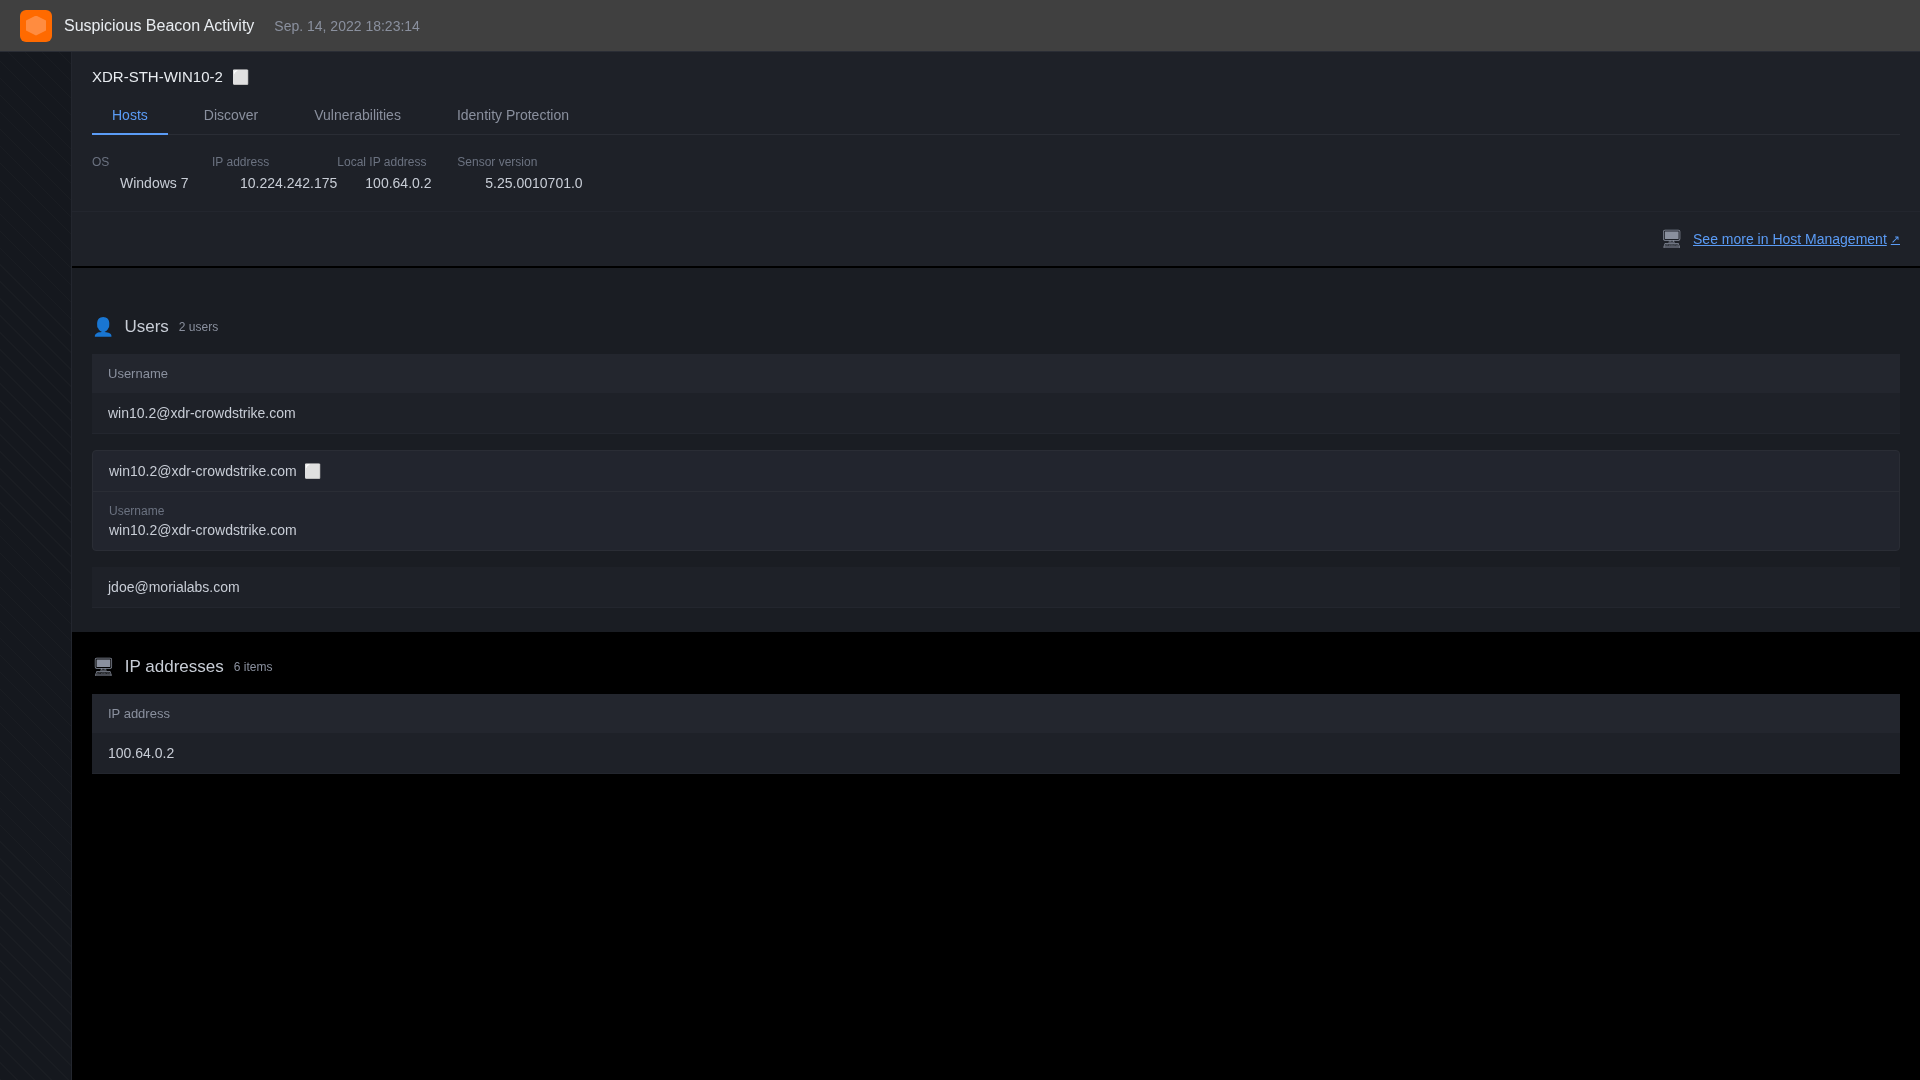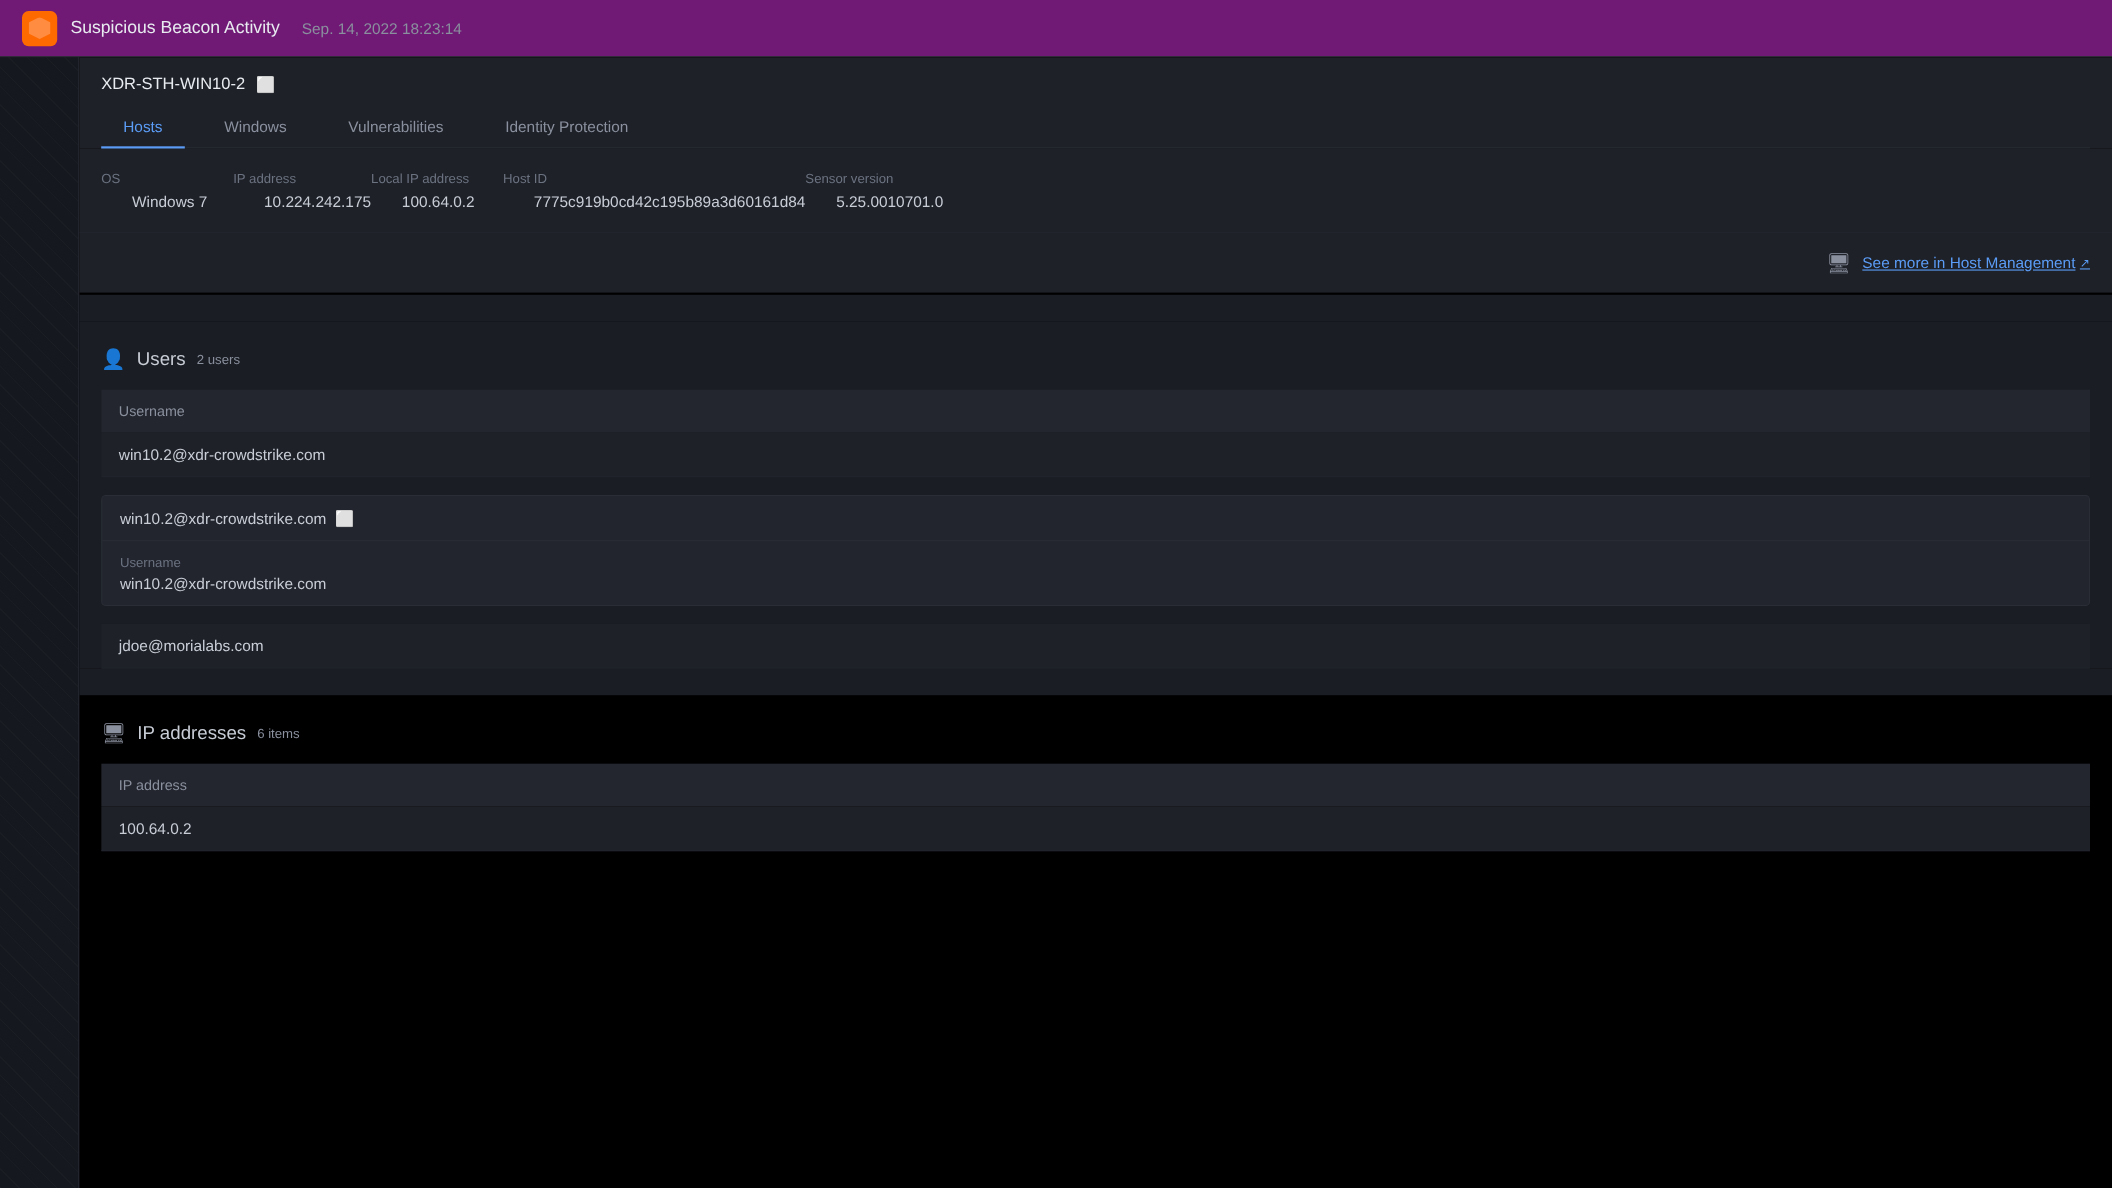--- a/index.html
+++ b/index.html
@@ -10,21 +10,21 @@
       font-size: 14px;
       min-height: 1080px;
       overflow-x: hidden;
     }
 
     
     .top-bar {
       display: flex;
       align-items: center;
       padding: 8px 20px;
-      background: #701a75;
+      background: #404040;
       border-bottom: 1px solid #2a2d35;
       height: 52px;
     }
     .app-logo {
       width: 32px;
       height: 32px;
       background: #ff6a00;
       border-radius: 6px;
       margin-right: 12px;
       display: flex;
@@ -295,42 +295,38 @@
     <div class="host-header">
       <div class="host-name-row">
         <span class="host-name">XDR-STH-WIN10-2</span>
         <span class="copy-icon" title="Copy">
           ⬜
         </span>
       </div>
 
       <div class="tabs">
         <div class="tab active">Hosts</div>
-        <div class="tab">Windows</div>
+        <div class="tab">Discover</div>
         <div class="tab">Vulnerabilities</div>
         <div class="tab">Identity Protection</div>
       </div>
     </div>
 
     <div class="host-info-section">
       <div class="info-field">
         <div class="info-label">OS</div>
         <div class="info-value">Windows 7</div>
       </div>
       <div class="info-field">
         <div class="info-label">IP address</div>
         <div class="info-value">10.224.242.175</div>
       </div>
       <div class="info-field">
         <div class="info-label">Local IP address</div>
         <div class="info-value">100.64.0.2</div>
-      </div>
-      <div class="info-field">
-        <div class="info-label">Host ID</div>
-        <div class="info-value">7775c919b0cd42c195b89a3d60161d84</div>
       </div>
       <div class="info-field">
         <div class="info-label">Sensor version</div>
         <div class="info-value">5.25.0010701.0</div>
       </div>
     </div>
 
     <div class="see-more-row">
       <span class="monitor-icon">🖥</span>
       <span class="see-more-link">

